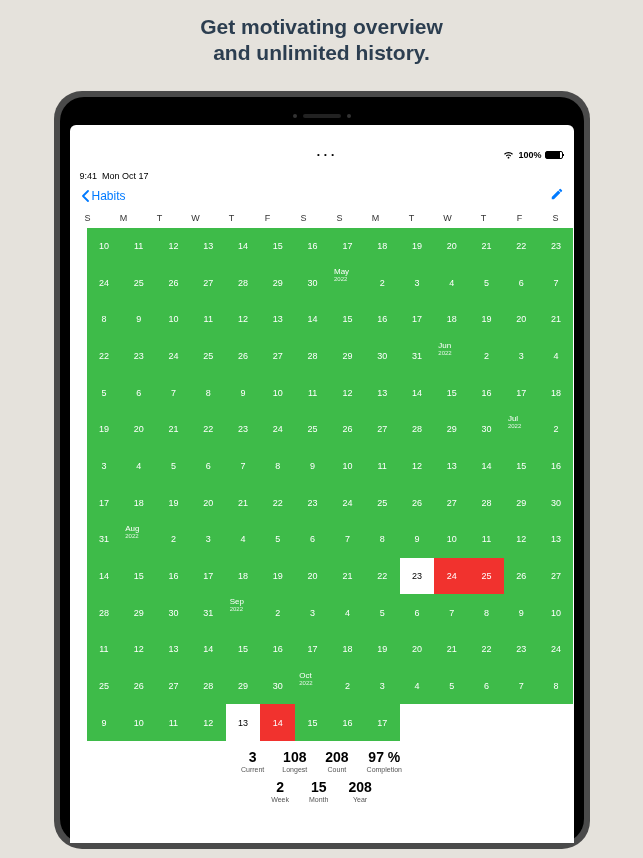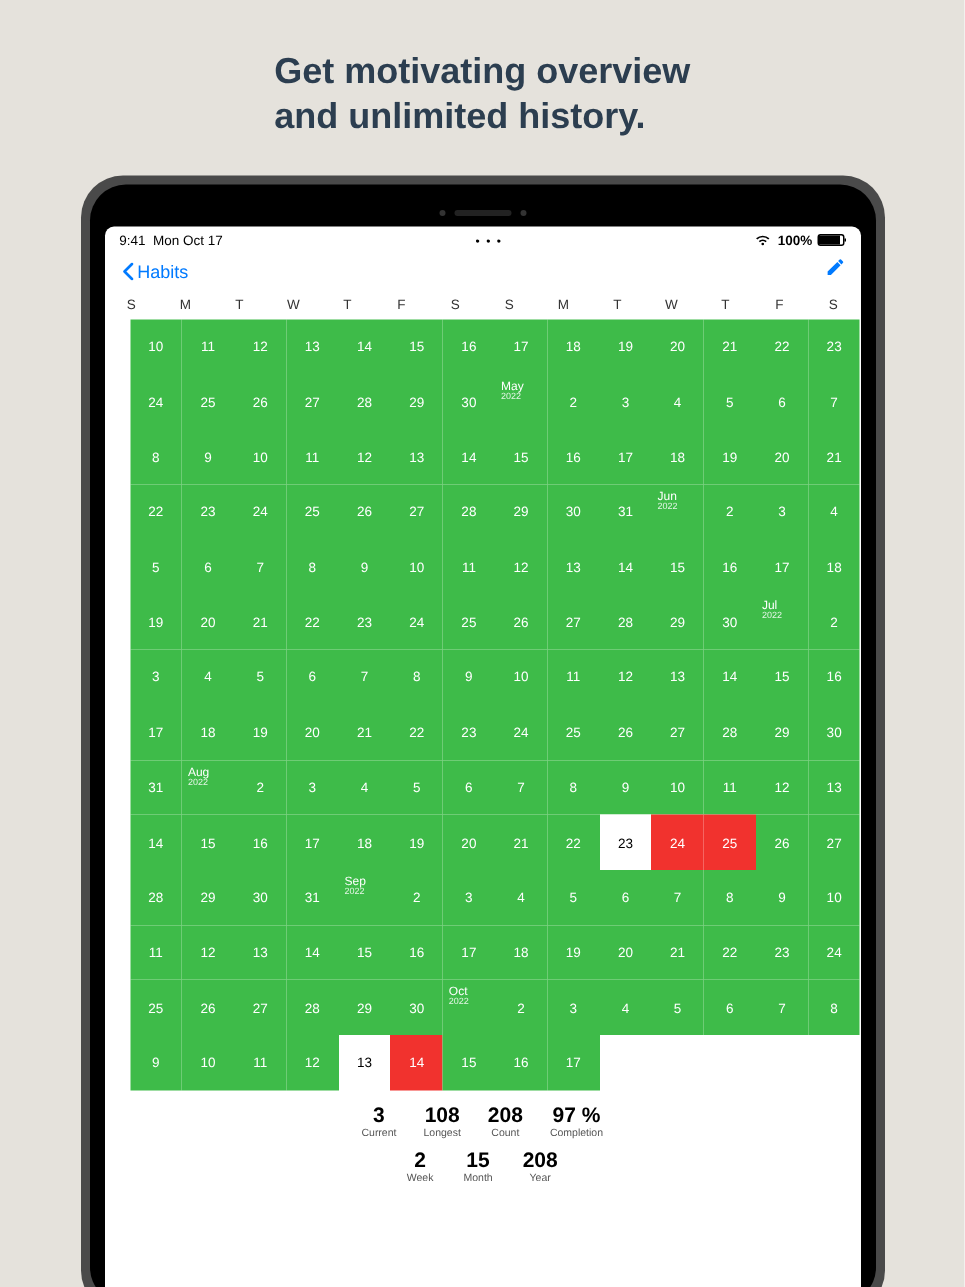--- a/index.html
+++ b/index.html
@@ -7,23 +7,24 @@
       background: #e5e2dc;
       font-family: -apple-system, BlinkMacSystemFont, "Segoe UI", sans-serif;
       width: 643px;
       height: 858px;
       overflow: hidden;
       display: flex;
       flex-direction: column;
       align-items: center;
     }
     .hero {
-      padding: 33px 20px 24px;
+      text-align: center;
+      padding: 14px 20px 24px;
       color: #2c3e50;
-      font-size: 24px;
+      font-size: 21px;
       font-weight: 700;
       line-height: 1.25;
     }
     .device {
       width: 536px;
       background: #4a4a4a;
       border-radius: 28px;
       padding: 6px;
       position: relative;
     }
@@ -49,21 +50,21 @@
       height: 718px;
     }
     .statusbar {
       display: flex;
       justify-content: space-between;
       align-items: center;
       font-size: 9px;
       padding: 4px 10px 2px;
       color: #000;
     }
-    .statusbar .left { display: flex; gap: 5px; font-weight: 500; }
+    .statusbar .left { display: flex; gap: 5px; font-weight: 500; margin-top: 42px; }
     .statusbar .right { display: flex; align-items: center; gap: 4px; font-weight: bold; }
     .statusbar .dots { font-size: 8px; letter-spacing: 1px; text-align:center;}
     .wifi { width: 11px; height: 8px; }
     .battery { width: 18px; height: 8px; border: 1px solid #000; border-radius: 2px; position: relative; }
     .battery::after { content: ""; position: absolute; right: -2px; top: 2px; width: 1px; height: 2px; background: #000; }
     .battery i { display:block; width: 14px; height: 6px; background:#000; margin:0; }
 
     .navbar {
       display: flex;
       align-items: center;

